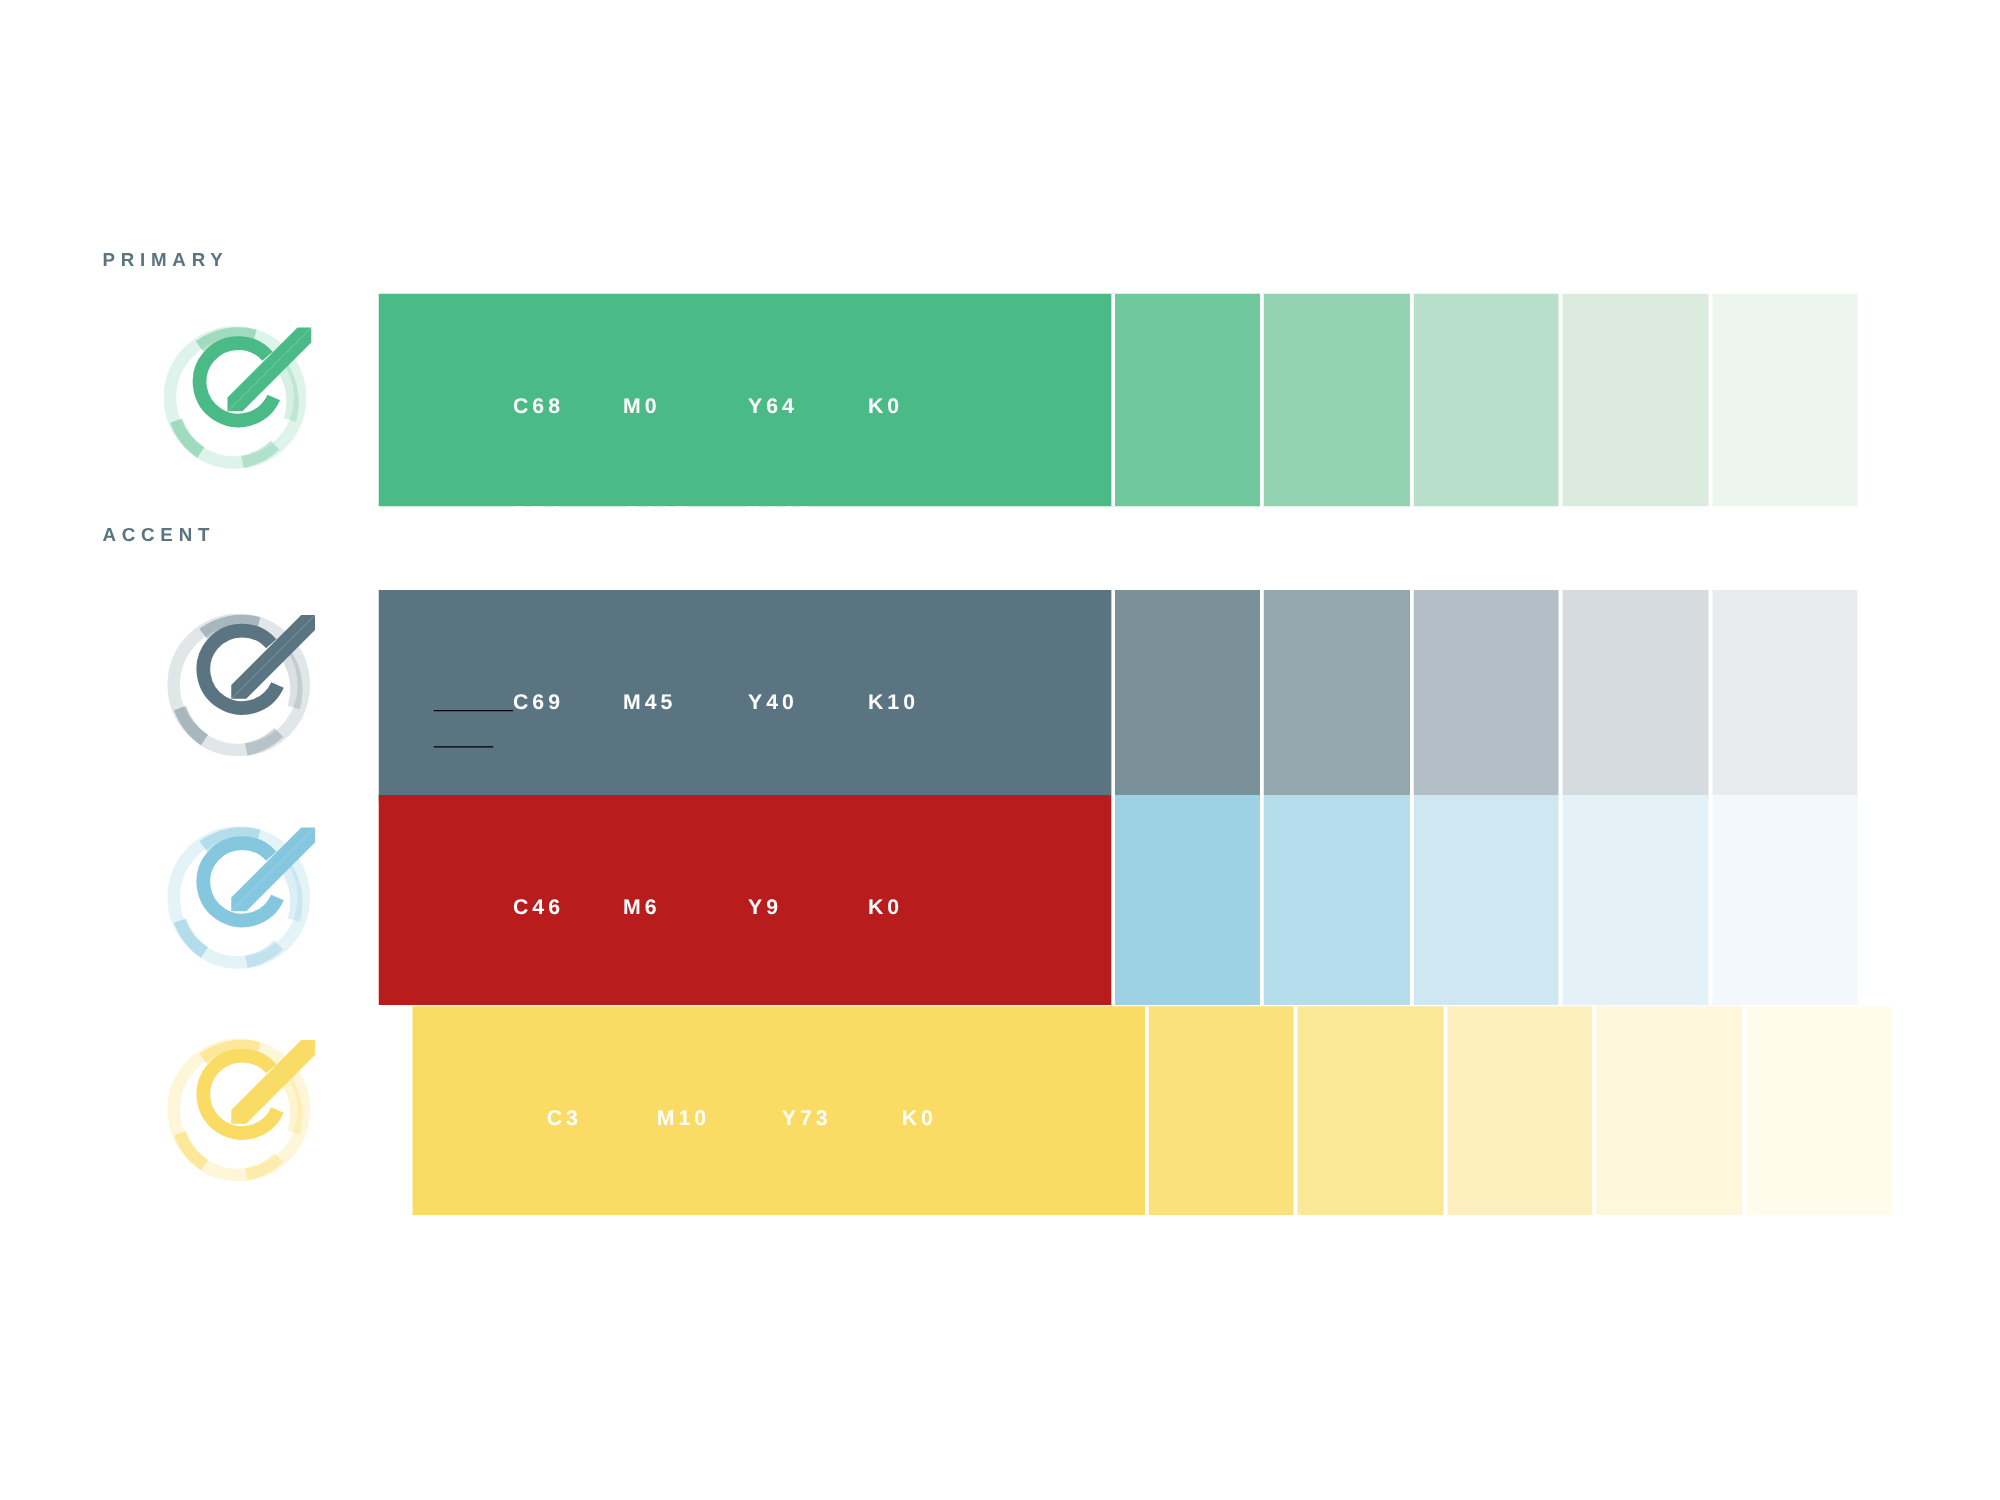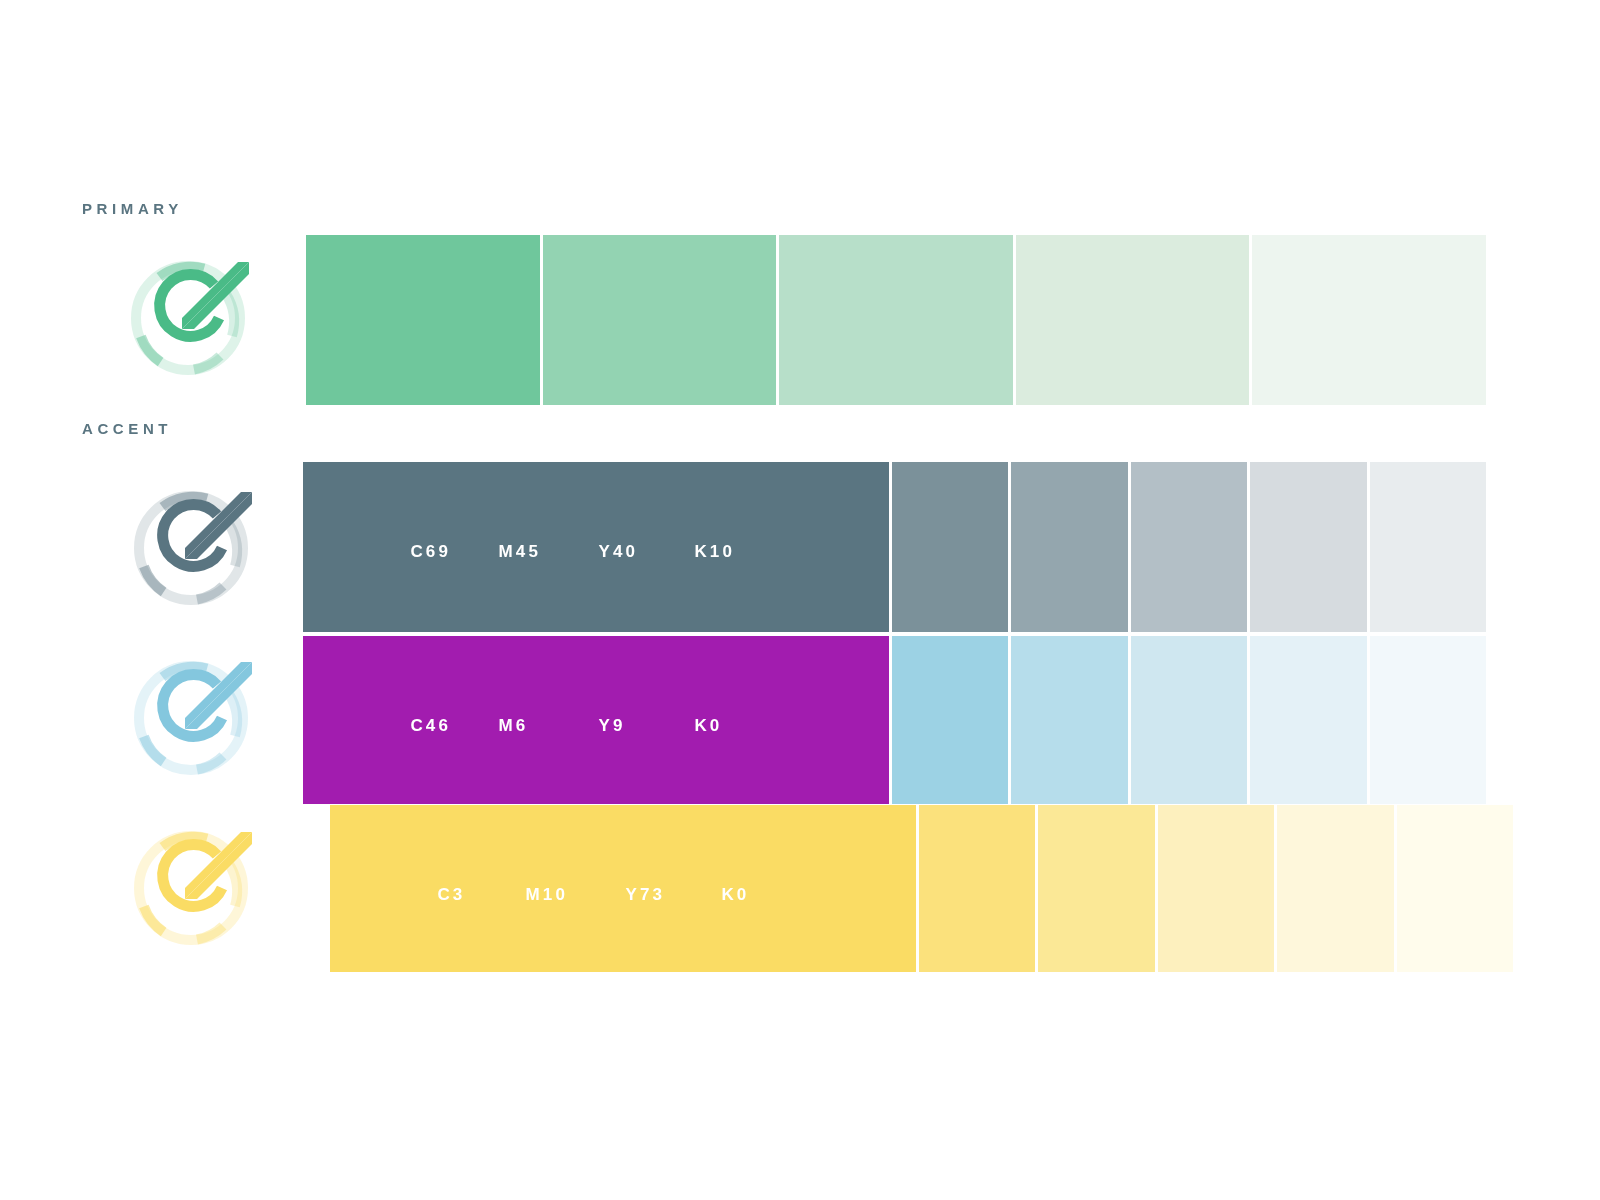--- a/index.html
+++ b/index.html
@@ -38,21 +38,21 @@
 
   
   .row {
     position: absolute;
     left: 303px;
     width: 1183px;
     display: flex;
     flex-direction: row;
   }
   .row-primary { top: 235px;  height: 170px; }
-  .row-gray    { top: 462px;  height: 170px; }
+  .row-gray    { top: 472px;  height: 170px; text-decoration: underline; }
   .row-blue    { top: 636px;  height: 168px; }
   .row-yellow  { top: 805px;  height: 167px; margin-left: 27px; }
 
   .main-swatch {
     position: relative;
     width: 586px;
     flex: 0 0 586px;
     box-sizing: border-box;
     padding: 46px 0 0 44px;
   }
@@ -115,20 +115,29 @@
 
         <path d="M 86 35 A 31 31 0 1 0 91 68" fill="none" stroke="#4ABB87" stroke-width="11" stroke-linecap="butt"></path>
 
         <path d="M 121 12 L 54 79 L 54 68 L 110 12 Z" fill="#4ABB87"></path>
         <path d="M 121 12 L 54 79 L 66 79 L 121 24 Z" fill="#4ABB87"></path>
       </g>
     </svg>
   </div>
 
   <div class="row row-primary">
+    <div class="main-swatch" style="background:#4ABB87">
+      <div class="swatch-text">
+        <span class="col col-c">C68</span><span class="col col-m">M0</span><span class="col col-y">Y64</span><span class="col col-k">K0</span>
+      </div>
+      <div class="swatch-text">
+        <span class="col col-r">R74</span><span class="col col-g">G187</span><span class="col col-b">B135</span>
+      </div>
+      <div class="swatch-text">#4ABB87</div>
+    </div>
     <div class="tint" style="background:#6FC79C"></div>
     <div class="tint" style="background:#93D3B2"></div>
     <div class="tint" style="background:#B7DFC9"></div>
     <div class="tint" style="background:#DBECDE"></div>
     <div class="tint" style="background:#EDF5EF"></div>
   </div>
 
   <div class="logo logo-gray">
     <svg viewBox="0 0 128 128">
       <g>
@@ -170,21 +179,21 @@
         <path d="M 98 44 A 52 52 0 0 1 104 86" fill="none" stroke="#84C7DE" stroke-width="10" opacity="0.28"></path>
         <path d="M 66 119.5 A 52 52 0 0 0 92 106" fill="none" stroke="#84C7DE" stroke-width="10" opacity="0.35"></path>
         <path d="M 86 35 A 31 31 0 1 0 91 68" fill="none" stroke="#84C7DE" stroke-width="11"></path>
         <path d="M 121 12 L 54 79 L 54 68 L 110 12 Z" fill="#84C7DE"></path>
         <path d="M 121 12 L 54 79 L 66 79 L 121 24 Z" fill="#84C7DE"></path>
       </g>
     </svg>
   </div>
 
   <div class="row row-blue">
-    <div class="main-swatch" style="background:#a21caf">
+    <div class="main-swatch" style="background:#b91c1c">
       <div class="swatch-text">
         <span class="col col-c">C46</span><span class="col col-m">M6</span><span class="col col-y">Y9</span><span class="col col-k">K0</span>
       </div>
       <div class="swatch-text">
         <span class="col col-r">R132</span><span class="col col-g">G199</span><span class="col col-b">B222</span>
       </div>
       <div class="swatch-text">#84C7DE</div>
     </div>
     <div class="tint" style="background:#9CD2E4"></div>
     <div class="tint" style="background:#B6DDEB"></div>

